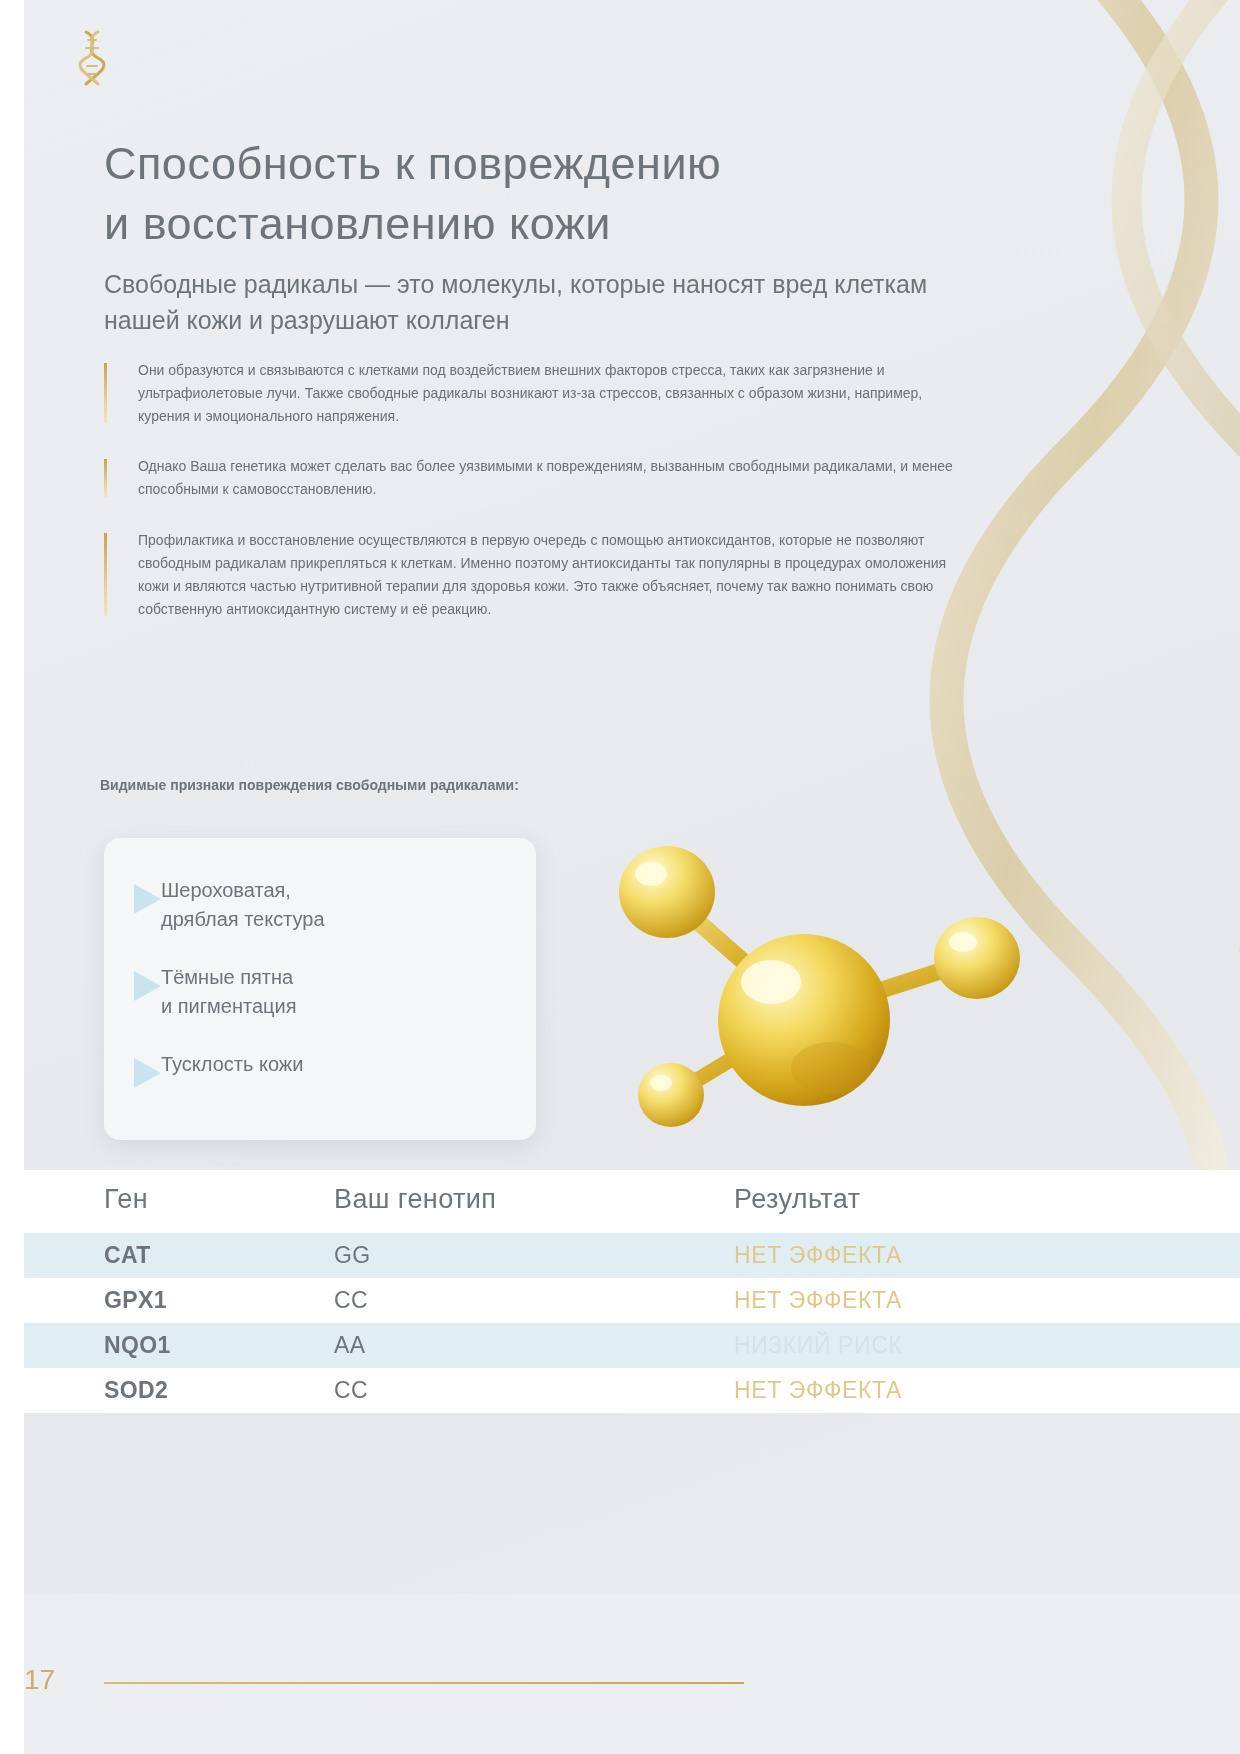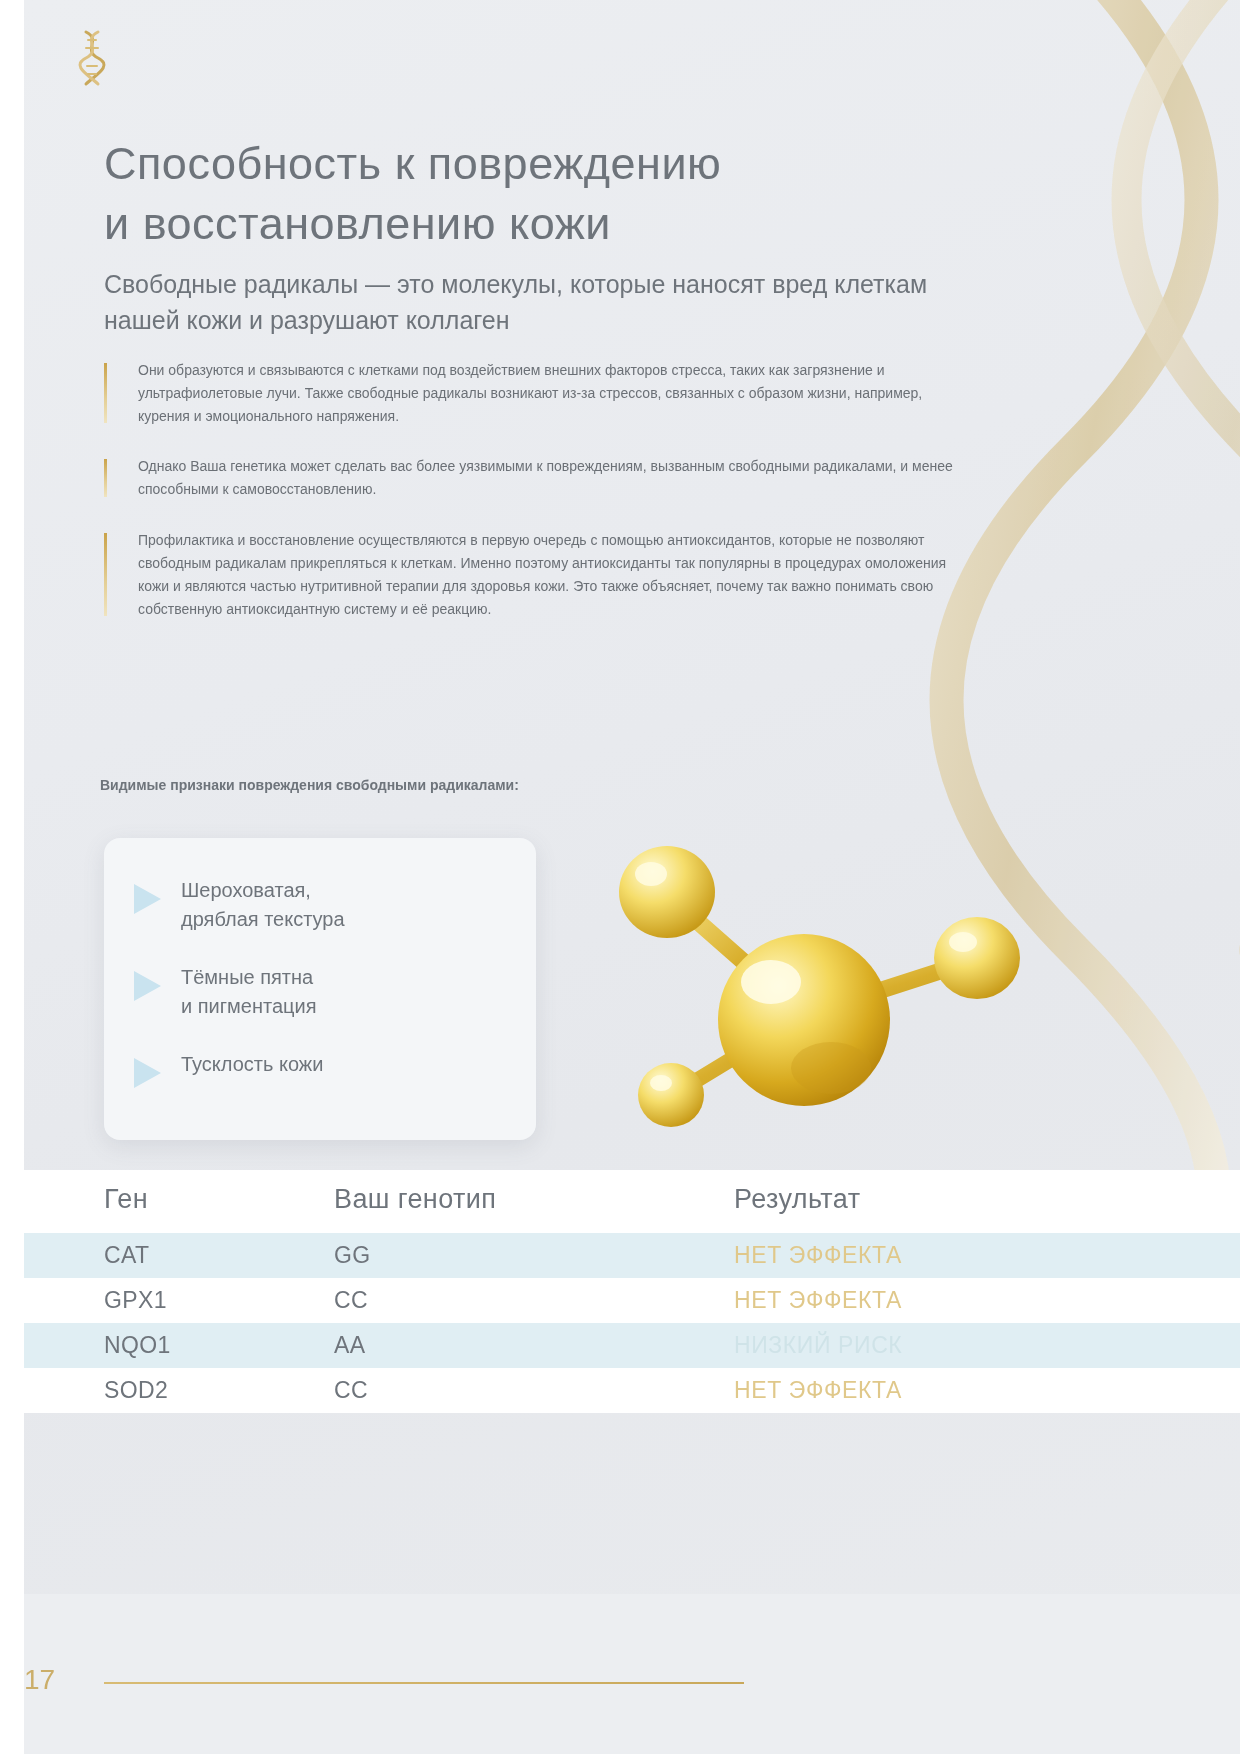--- a/index.html
+++ b/index.html
@@ -113,21 +113,20 @@
     height: 302px;
     background: #f4f6f8;
     border-radius: 16px;
     box-shadow: 0 6px 22px rgba(90,100,115,0.13);
   }
   .sign-row {
     position: absolute;
     left: 30px;
     display: flex;
     align-items: flex-start;
-    gap: 20px;
   }
   .sign-row.r1 { top: 38px; }
   .sign-row.r2 { top: 125px; }
   .sign-row.r3 { top: 212px; }
   .tri {
     width: 0;
     height: 0;
     margin-top: 8px;
     border-top: 15px solid transparent;
     border-bottom: 15px solid transparent;
@@ -175,21 +174,21 @@
     height: 45px;
     background: #ffffff;
   }
   .row.alt { background: #e0eef3; }
   .cell {
     font-size: 23px;
     font-weight: 300;
     color: #6e747b;
     letter-spacing: 0.4px;
   }
-  .c1 { width: 310px; padding-left: 80px; box-sizing: border-box; }
+  .c1 { width: 310px; padding-left: 80px; box-sizing: border-box; font-weight: bold; }
   .c2 { width: 400px; }
   .c3 { flex: 1; }
   .res { color: #e0c88a; letter-spacing: 0.6px; }
   .res.low { color: #cfe3e8; }
 
   
   .footer {
     position: absolute;
     left: 0;
     bottom: 0;

